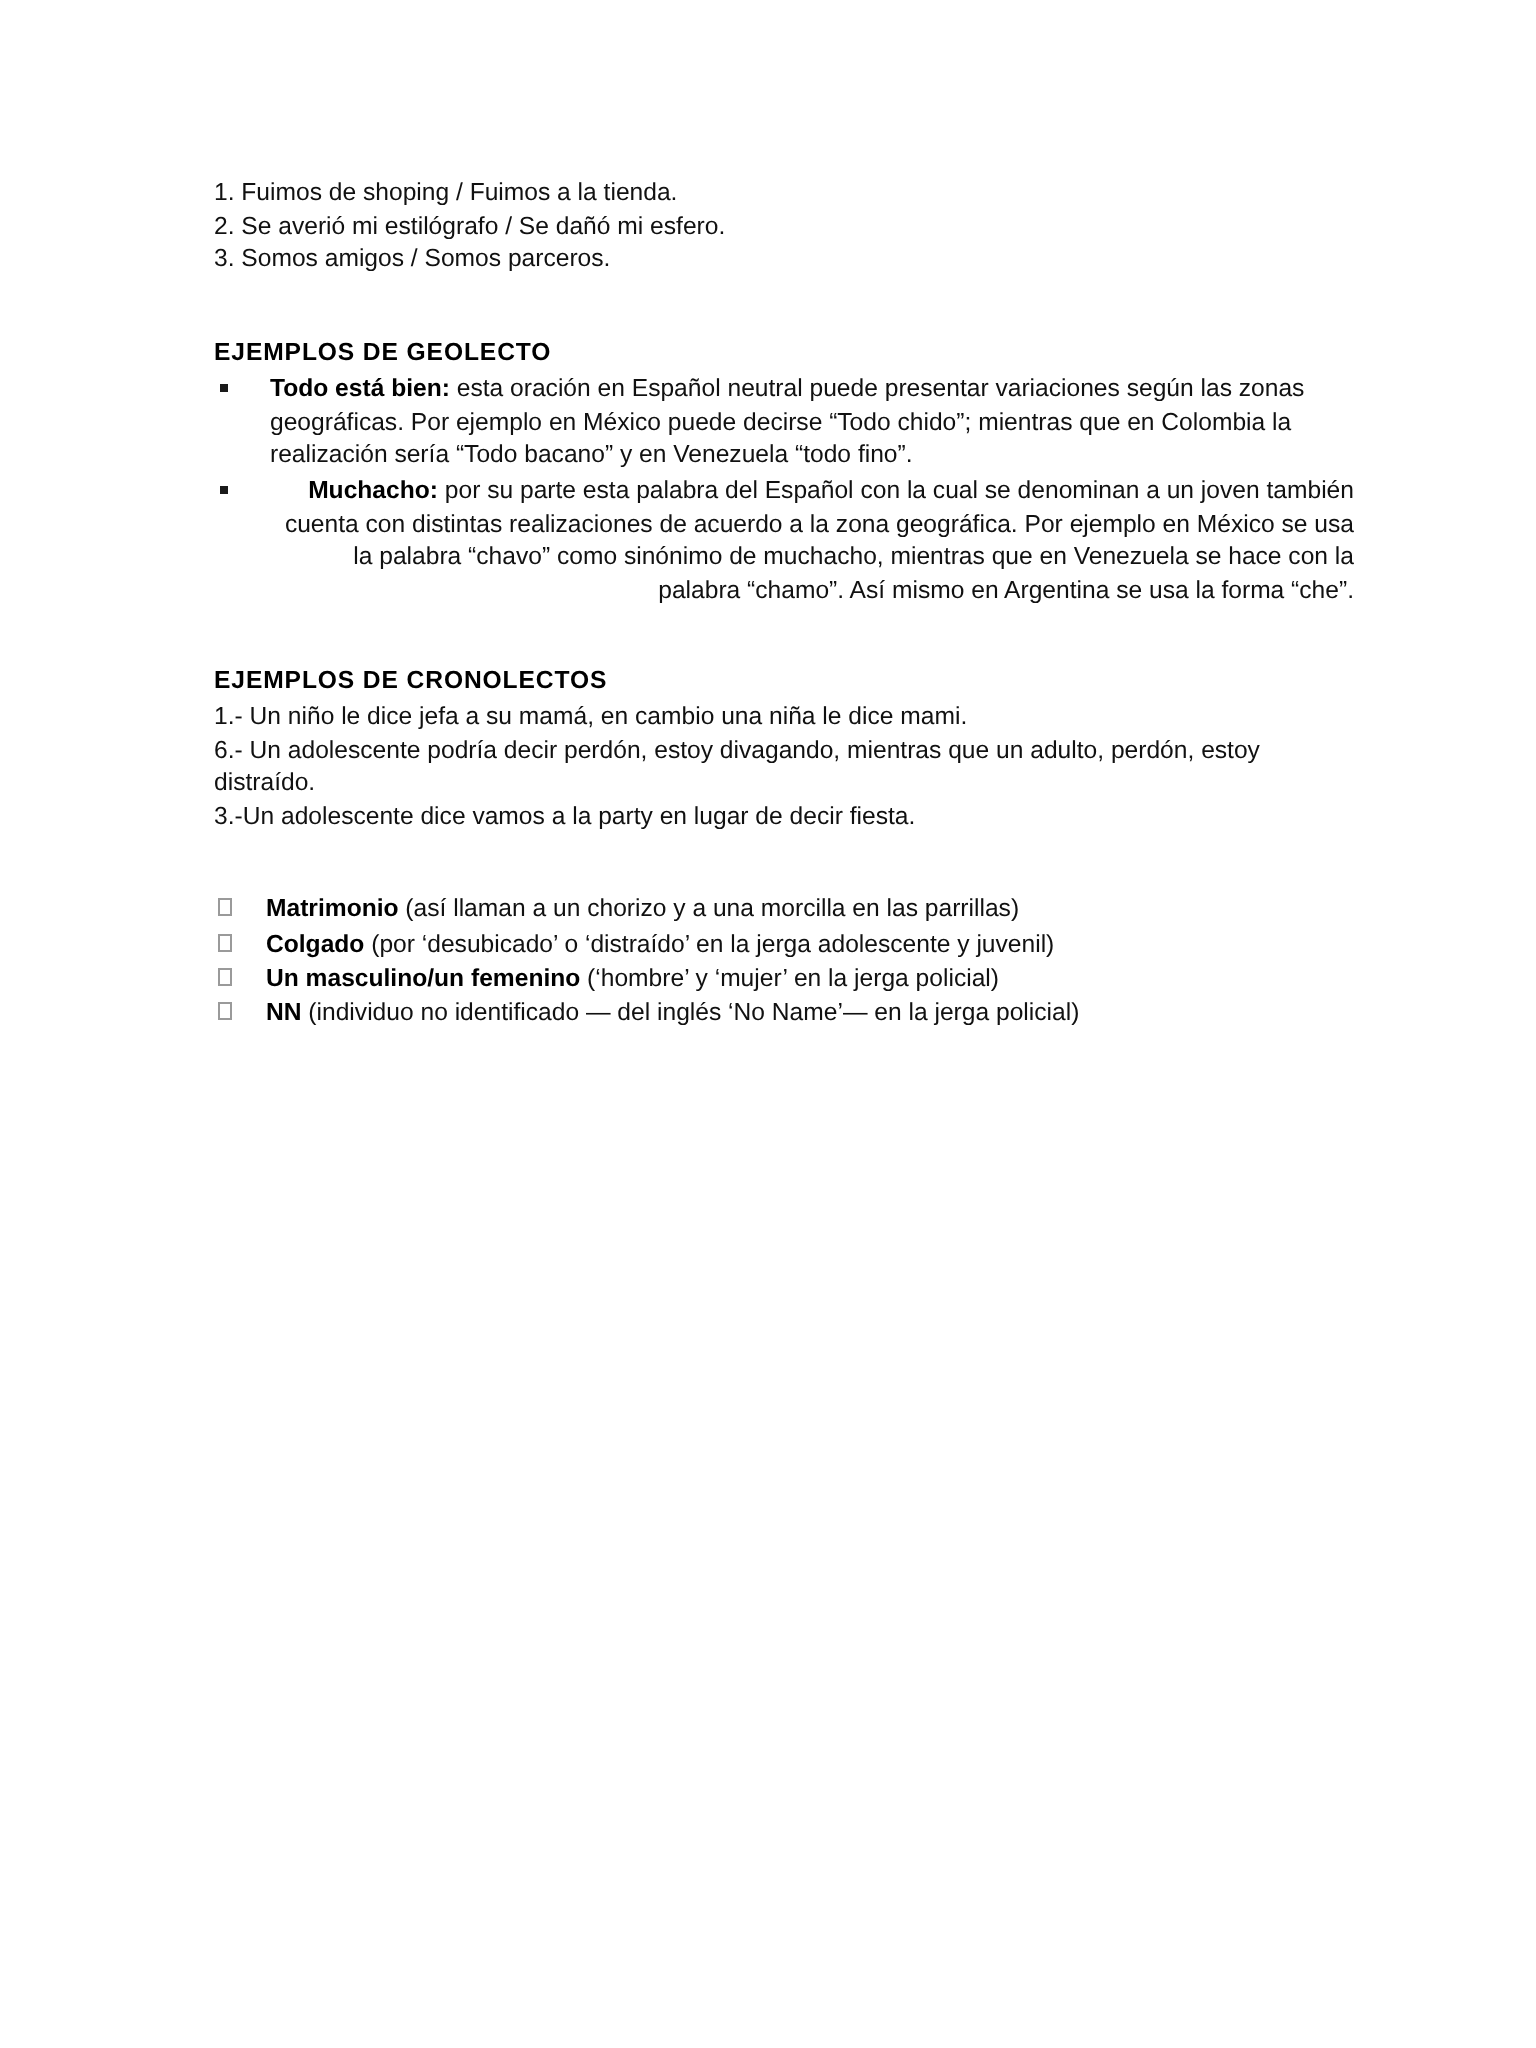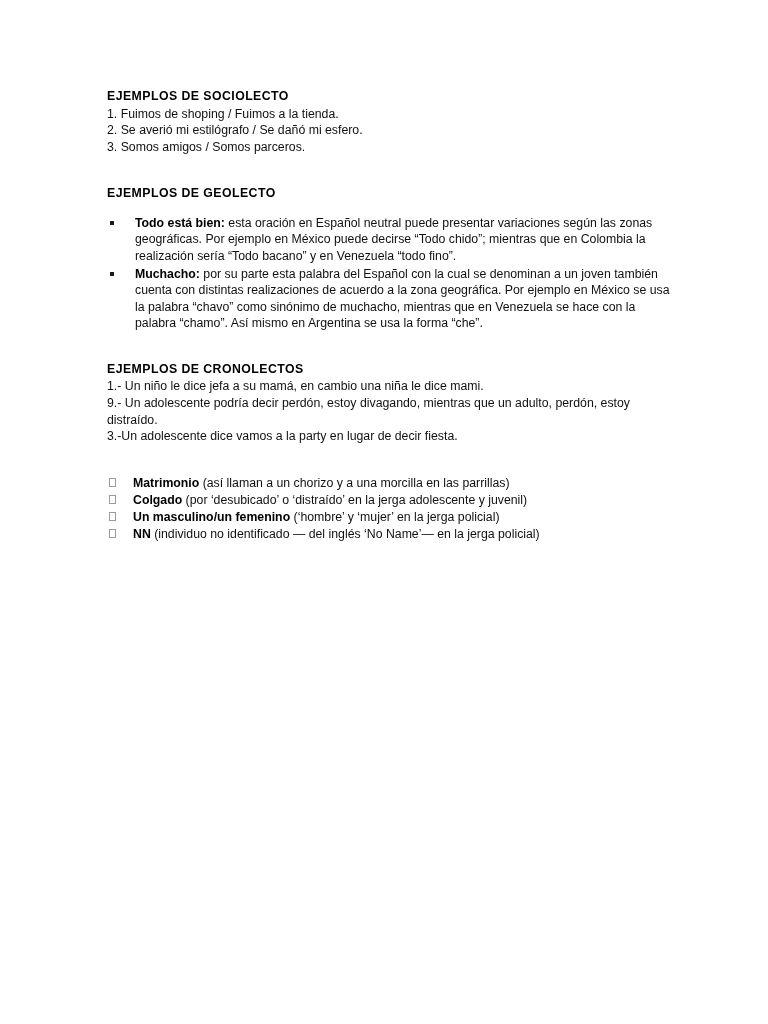--- a/index.html
+++ b/index.html
@@ -52,34 +52,35 @@
   .section + .section {
     margin-top: 30px;
   }
   .section.geolecto + .section {
     margin-top: 29px;
   }
 
   
   ul.sq-list {
     list-style: none;
-    margin: 13px 0 0 0;
+    margin: 2px 0 0 0;
     padding: 0;
   }
   ul.sq-list > li {
     position: relative;
     padding-left: 28px;
     font-size: 12.3px;
     line-height: 16.6px;
     margin-bottom: 0;
     text-align: left;
     color: #111111;
   }
   ul.sq-list > li + li {
     margin-top: 1px;
+    text-align: right;
   }
   ul.sq-list > li .bullet-sq {
     position: absolute;
     left: 3px;
     top: 6px;
     width: 4px;
     height: 4px;
     background: #1a1a1a;
     display: block;
   }
@@ -111,42 +112,41 @@
 
   b, strong { font-weight: bold; color: #000000; }
 </style>
 </head>
 <body>
 
 <div class="page">
   <div class="content">
 
     <div class="section">
-      <p class="section-heading">EJEMPLOS DE SOCIOLECTO</p>
       <p class="num-line">1. Fuimos de shoping / Fuimos a la tienda.</p>
       <p class="num-line">2. Se averió mi estilógrafo / Se dañó mi esfero.</p>
       <p class="num-line">3. Somos amigos / Somos parceros.</p>
     </div>
 
     <div class="section geolecto">
       <p class="section-heading">EJEMPLOS DE GEOLECTO</p>
       <ul class="sq-list">
         <li>
           <span class="bullet-sq"></span><b>Todo está bien:</b><span> esta oración en Español neutral puede presentar variaciones según las zonas geográficas. Por ejemplo en México puede decirse “Todo chido”; mientras que en Colombia la realización sería “Todo bacano” y en Venezuela “todo fino”.</span>
         </li>
         <li>
           <span class="bullet-sq"></span><b>Muchacho:</b><span> por su parte esta palabra del Español con la cual se denominan a un joven también cuenta con distintas realizaciones de acuerdo a la zona geográfica. Por ejemplo en México se usa la palabra “chavo” como sinónimo de muchacho, mientras que en Venezuela se hace con la palabra “chamo”. Así mismo en Argentina se usa la forma “che”.</span>
         </li>
       </ul>
     </div>
 
     <div class="section">
       <p class="section-heading">EJEMPLOS DE CRONOLECTOS</p>
       <p class="num-line">1.- Un niño le dice jefa a su mamá, en cambio una niña le dice mami.</p>
-      <p class="num-line">9.- Un adolescente podría decir perdón, estoy divagando, mientras que un adulto, perdón, estoy distraído.</p>
+      <p class="num-line">6.- Un adolescente podría decir perdón, estoy divagando, mientras que un adulto, perdón, estoy distraído.</p>
       <p class="num-line">3.-Un adolescente dice vamos a la party en lugar de decir fiesta.</p>
     </div>
 
     <div class="section">
       <ul class="box-list">
         <li>
           <span class="bullet-box"></span><b>Matrimonio</b><span> (así llaman a un chorizo y a una morcilla en las parrillas)</span>
         </li>
         <li>
           <span class="bullet-box"></span><b>Colgado</b><span> (por ‘desubicado’ o ‘distraído’ en la jerga adolescente y juvenil)</span>

